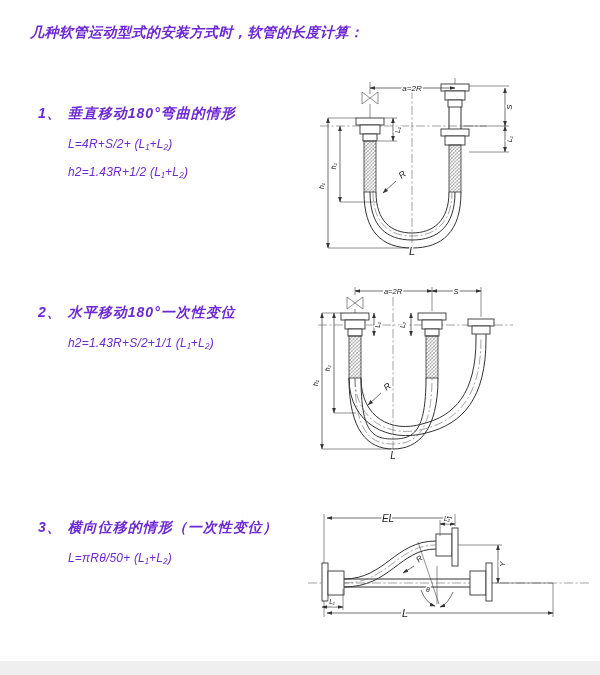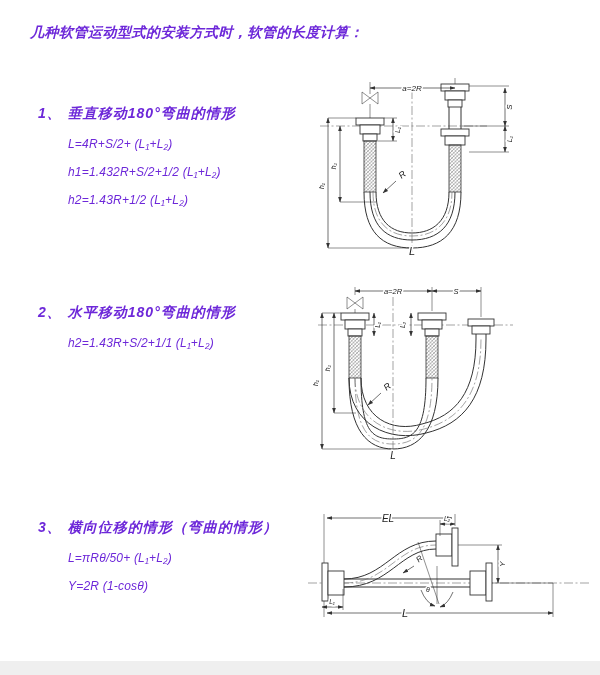--- a/index.html
+++ b/index.html
@@ -39,37 +39,35 @@
     </defs>
   </svg>
 
   <div class="title">几种软管运动型式的安装方式时，软管的长度计算：</div>
 
   <div class="section" id="sec1">
     <div class="sec-head">
       <span class="num">1、</span><span>垂直移动180°弯曲的情形</span>
     </div>
     <div class="formula">L=4R+S/2+ (L₁+L₂)</div>
-    <div class="formula">h1=1.432R+S/2+1/2 (L₁+L₂)</div>
     <div class="formula">h2=1.43R+1/2 (L₁+L₂)</div>
   </div>
 
   <div class="section" id="sec2">
     <div class="sec-head">
-      <span class="num">2、</span><span>水平移动180°弯曲的情形</span>
+      <span class="num">2、</span><span>水平移动180°一次性变位</span>
     </div>
     <div class="formula">h2=1.43R+S/2+1/1 (L₁+L₂)</div>
   </div>
 
   <div class="section" id="sec3">
     <div class="sec-head">
-      <span class="num">3、</span><span>横向位移的情形（弯曲的情形）</span>
+      <span class="num">3、</span><span>横向位移的情形（一次性变位）</span>
     </div>
     <div class="formula">L=πRθ/50+ (L₁+L₂)</div>
-    <div class="formula">Y=2R (1-cosθ)</div>
   </div>
 
   <svg id="d1" class="diag" width="280" height="182" viewBox="0 0 280 182">
     <g class="cl">
       <path d="M100,16 V178"></path>
       <path d="M8,52 H175"></path>
     </g>
     <g class="thin">
       <path d="M50,18 L58,24 L50,30 z M66,18 L58,24 L66,30 z"></path>
       <path d="M58,30 V44"></path>

